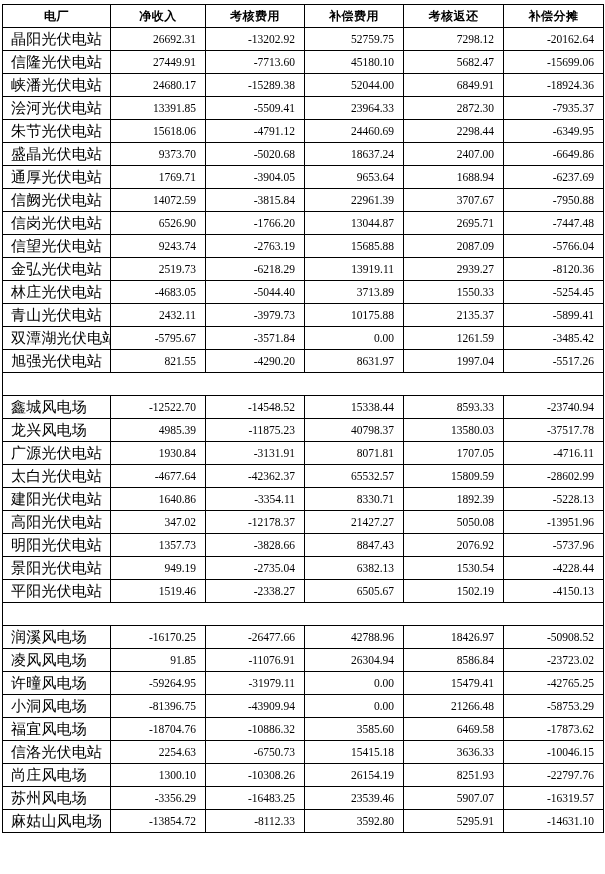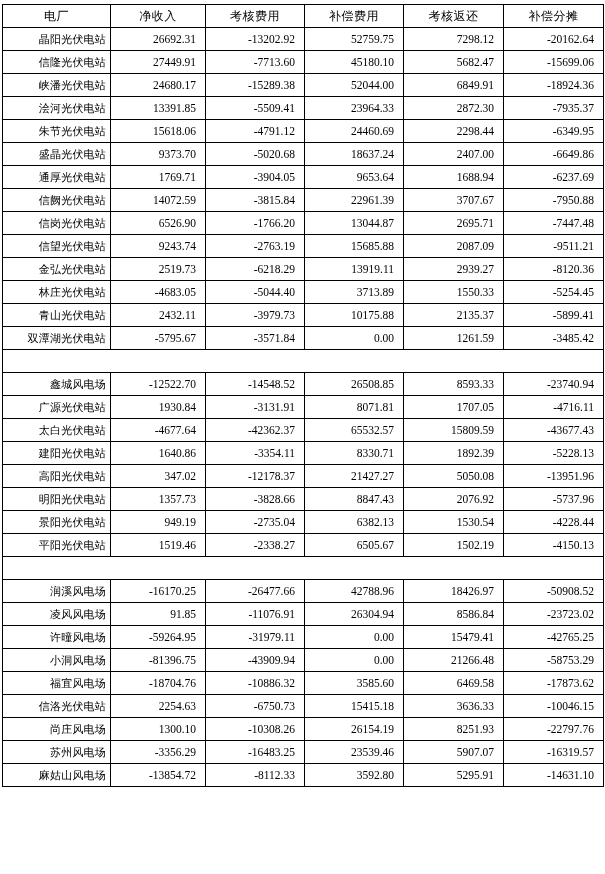--- a/index.html
+++ b/index.html
@@ -35,27 +35,27 @@
   table.power-table td {
     border: 1px solid #000000;
     padding: 1px 4px 2px 4px;
     height: 19px;
     line-height: 16px;
     overflow: hidden;
     white-space: nowrap;
   }
   table.power-table thead th {
     text-align: center;
-    font-weight: normal;
+    font-weight: bold;
     font-size: 12px;
     letter-spacing: 0.5px;
   }
   table.power-table td.name {
-    text-align: right;
-    font-size: 11px;
+    text-align: left;
+    font-size: 15px;
     letter-spacing: 0.2px;
     padding-left: 8px;
   }
   table.power-table td.num {
     text-align: right;
     font-family: "Liberation Serif", serif;
     font-size: 11.5px;
     padding-right: 9px;
   }
   .spacer-row td {
@@ -159,21 +159,21 @@
           <td class="num">13044.87</td>
           <td class="num">2695.71</td>
           <td class="num">-7447.48</td>
         </tr>
         <tr>
           <td class="name">信望光伏电站</td>
           <td class="num">9243.74</td>
           <td class="num">-2763.19</td>
           <td class="num">15685.88</td>
           <td class="num">2087.09</td>
-          <td class="num">-9511.21</td>
+          <td class="num">-5766.04</td>
         </tr>
         <tr>
           <td class="name">金弘光伏电站</td>
           <td class="num">2519.73</td>
           <td class="num">-6218.29</td>
           <td class="num">13919.11</td>
           <td class="num">2939.27</td>
           <td class="num">-8120.36</td>
         </tr>
         <tr>
@@ -193,46 +193,62 @@
           <td class="num">-5899.41</td>
         </tr>
         <tr>
           <td class="name">双潭湖光伏电站</td>
           <td class="num">-5795.67</td>
           <td class="num">-3571.84</td>
           <td class="num">0.00</td>
           <td class="num">1261.59</td>
           <td class="num">-3485.42</td>
         </tr>
+        <tr>
+          <td class="name">旭强光伏电站</td>
+          <td class="num">821.55</td>
+          <td class="num">-4290.20</td>
+          <td class="num">8631.97</td>
+          <td class="num">1997.04</td>
+          <td class="num">-5517.26</td>
+        </tr>
         <tr class="spacer-row">
           <td colspan="6"></td>
         </tr>
         <tr>
           <td class="name">鑫城风电场</td>
           <td class="num">-12522.70</td>
           <td class="num">-14548.52</td>
-          <td class="num">26508.85</td>
+          <td class="num">15338.44</td>
           <td class="num">8593.33</td>
           <td class="num">-23740.94</td>
+        </tr>
+        <tr>
+          <td class="name">龙兴风电场</td>
+          <td class="num">4985.39</td>
+          <td class="num">-11875.23</td>
+          <td class="num">40798.37</td>
+          <td class="num">13580.03</td>
+          <td class="num">-37517.78</td>
         </tr>
         <tr>
           <td class="name">广源光伏电站</td>
           <td class="num">1930.84</td>
           <td class="num">-3131.91</td>
           <td class="num">8071.81</td>
           <td class="num">1707.05</td>
           <td class="num">-4716.11</td>
         </tr>
         <tr>
           <td class="name">太白光伏电站</td>
           <td class="num">-4677.64</td>
           <td class="num">-42362.37</td>
           <td class="num">65532.57</td>
           <td class="num">15809.59</td>
-          <td class="num">-43677.43</td>
+          <td class="num">-28602.99</td>
         </tr>
         <tr>
           <td class="name">建阳光伏电站</td>
           <td class="num">1640.86</td>
           <td class="num">-3354.11</td>
           <td class="num">8330.71</td>
           <td class="num">1892.39</td>
           <td class="num">-5228.13</td>
         </tr>
         <tr>

